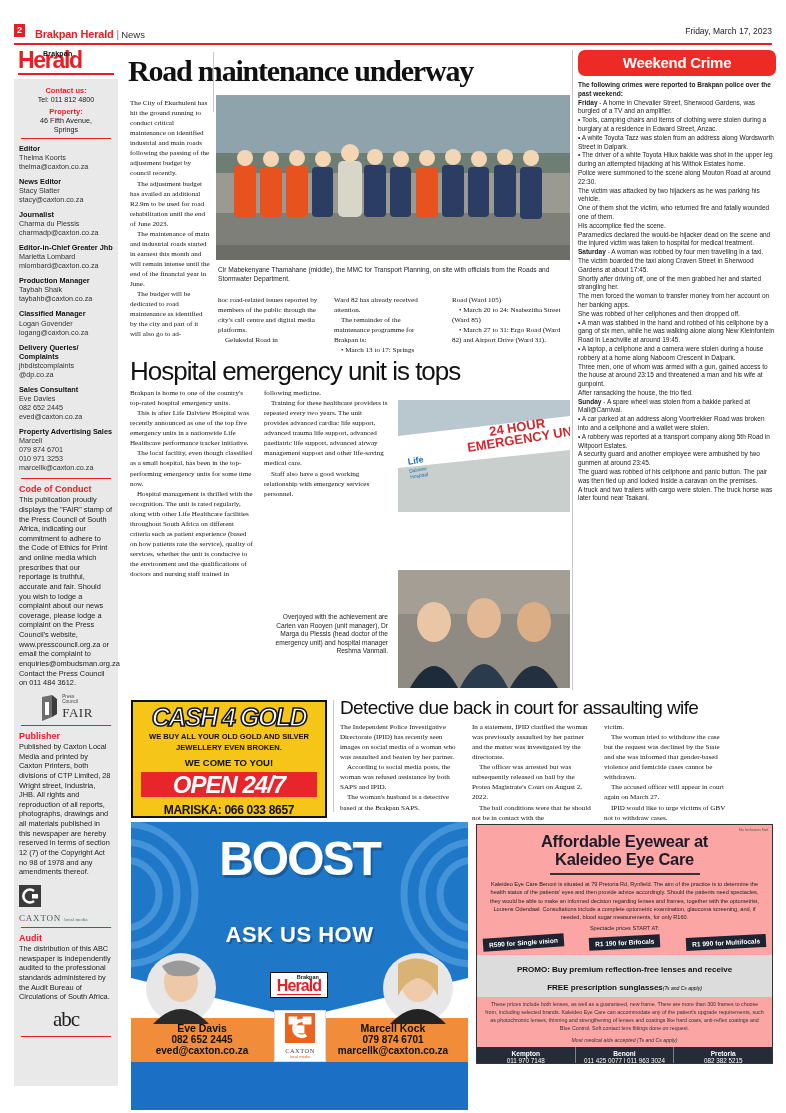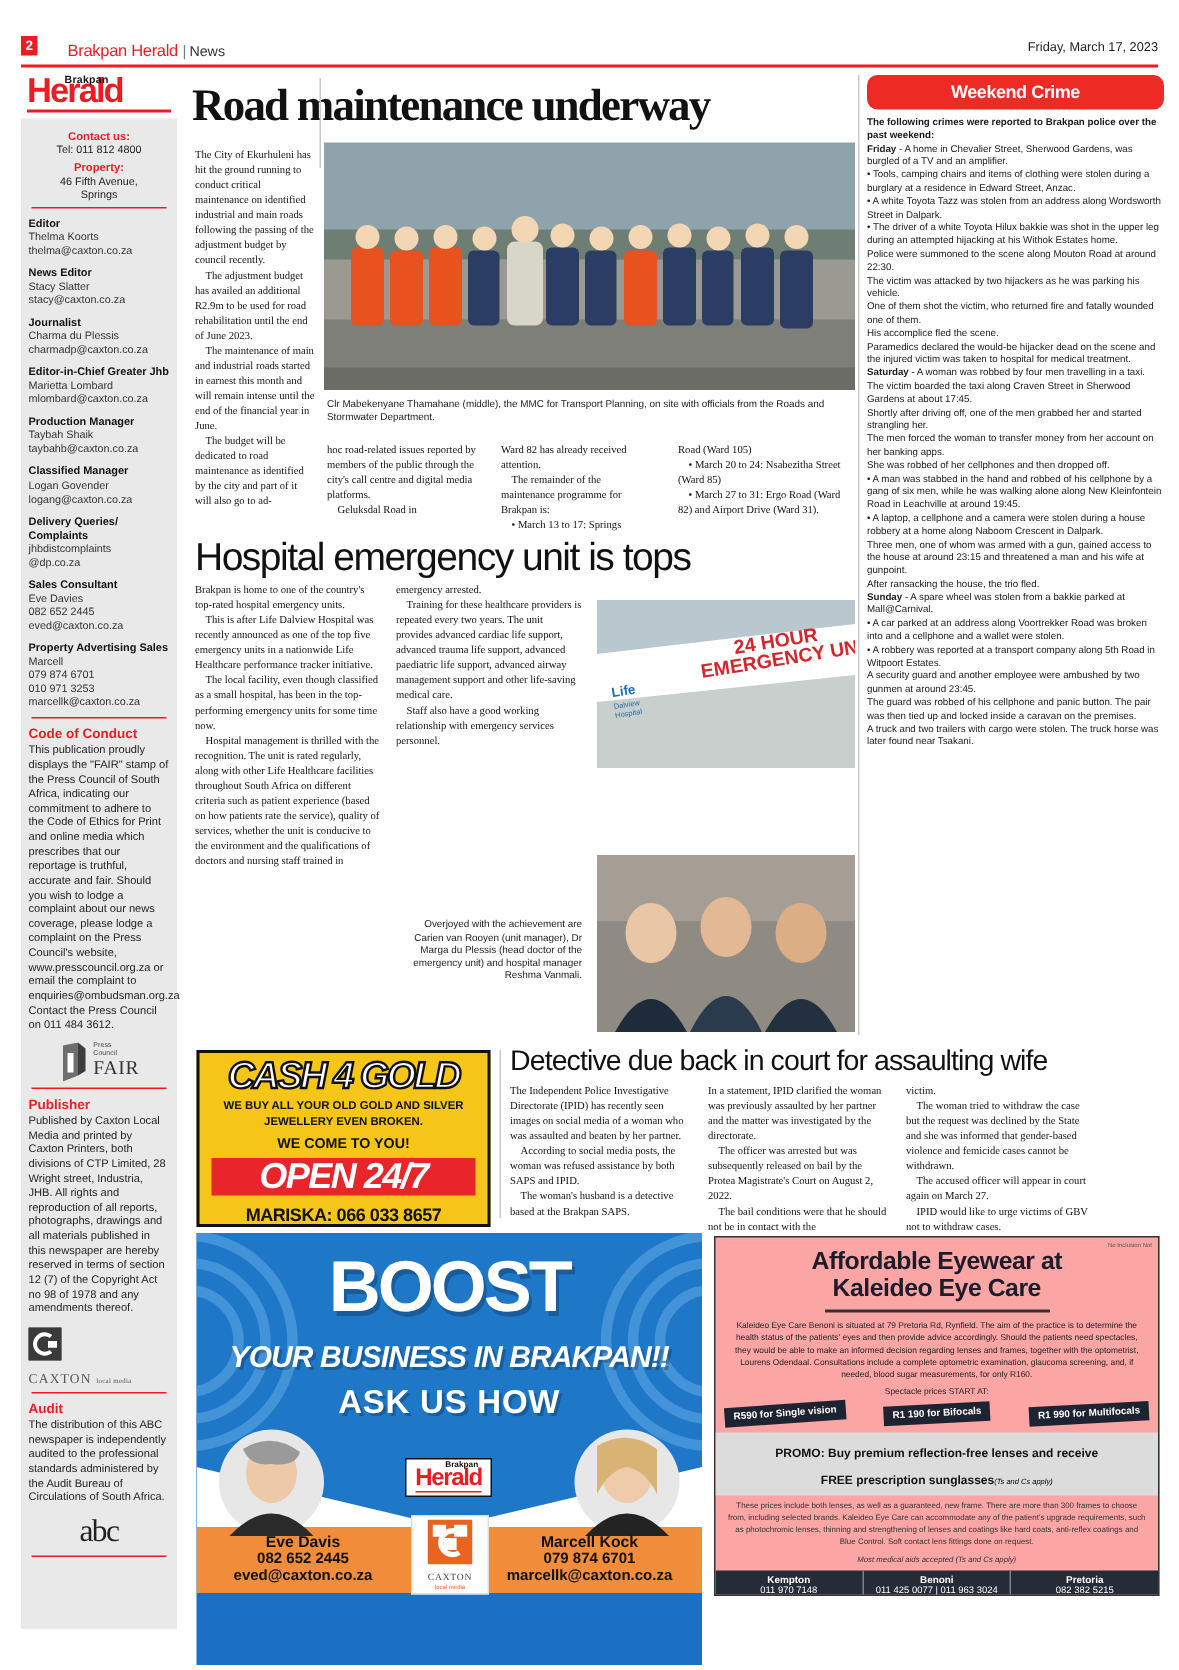--- a/index.html
+++ b/index.html
@@ -10,21 +10,21 @@
     overflow: hidden;
   }
   .page { position: relative; width: 786px; height: 1113px; background:#fff; }
 
   
   .runhead { position:absolute; left:14px; top:24px; right:14px; height:16px; }
   .rh-num {
     display:inline-block; background:#ec1c24; color:#fff; font-weight:bold;
     font-size:9px; line-height:11px; padding:1px 3px 1px 3px; vertical-align:top;
   }
-  .rh-title { color:#ec1c24; font-weight:normal; font-size:11px; margin-left:20px; letter-spacing:-0.2px;}
+  .rh-title { color:#ec1c24; font-weight:bold; font-size:11px; margin-left:10px; letter-spacing:-0.2px;}
   .rh-bar { color:#777; font-size:10px; margin-left:3px; }
   .rh-sec { color:#333; font-size:9.5px; margin-left:2px; }
   .rh-date { float:right; color:#222; font-size:8.5px; margin-top:2px; }
   .rule-red { position:absolute; left:14px; right:14px; top:43px; height:1.6px; background:#ec1c24; }
 
   
   .rail {
     position:absolute; left:14px; top:46px; width:104px; height:1040px;
     background:#e9e9e9;
   }
@@ -90,21 +90,21 @@
   .body-serif p.first { text-indent:0; }
   .cap {
     font-family:"Liberation Sans", sans-serif; font-size:6.6px; line-height:1.3;
     color:#222;
   }
 
   .photo { background:#b9c3c8; position:relative; overflow:hidden; }
 
   
   .wc-badge {
-    background:#ee2a24; color:#fff; font-weight:bold; font-size:12px;
+    background:#ee2a24; color:#fff; font-weight:bold; font-size:15px;
     border-radius:7px; text-align:center; padding:4px 0 5px 0; letter-spacing:-0.3px;
   }
   .wc-body { font-size:6.5px; line-height:1.355; color:#1a1a1a; margin-top:5px; }
   .wc-body b { font-weight:bold; }
   .wc-line { display:block; }
 
   
   .ad-gold {
     background:#f5c518; border:2px solid #111; position:relative; overflow:hidden;
     text-align:center;
@@ -343,21 +343,21 @@
     <h1 class="head2">Hospital emergency unit is tops</h1>
   </div>
 
   <div class="body-serif" style="position:absolute; left:130px; top:388px; width:124px;">
     <p class="first">Brakpan is home to one of the country's top-rated hospital emergency units.</p>
     <p>This is after Life Dalview Hospital was recently announced as one of the top five emergency units in a nationwide Life Healthcare performance tracker initiative.</p>
     <p>The local facility, even though classified as a small hospital, has been in the top-performing emergency units for some time now.</p>
     <p>Hospital management is thrilled with the recognition. The unit is rated regularly, along with other Life Healthcare facilities throughout South Africa on different criteria such as patient experience (based on how patients rate the service), quality of services, whether the unit is conducive to the environment and the qualifications of doctors and nursing staff trained in</p>
   </div>
   <div class="body-serif" style="position:absolute; left:264px; top:388px; width:124px;">
-    <p class="first">emergency arrested.</p>
+    <p class="first">following medicine.</p>
     <p>Training for these healthcare providers is repeated every two years. The unit provides advanced cardiac life support, advanced trauma life support, advanced paediatric life support, advanced airway management support and other life-saving medical care.</p>
     <p>Staff also have a good working relationship with emergency services personnel.</p>
   </div>
 
   <div class="photo" style="position:absolute; left:398px; top:400px; width:172px; height:112px;">
     <svg viewBox="0 0 172 112" width="172" height="112">
       <rect width="172" height="112" fill="#cfd8dc"></rect>
       <path d="M0 0 L172 0 L172 46 L0 64 Z" fill="#b9c7cf"></path>
       <path d="M0 36 L172 16 L172 56 L0 80 Z" fill="#ffffff"></path>
       <path d="M0 68 L172 50 L172 112 L0 112 Z" fill="#c8cfcc"></path>
@@ -434,21 +434,20 @@
           <circle cx="-6" cy="72" r="52"></circle>
           <circle cx="-6" cy="72" r="70"></circle>
         <circle cx="343" cy="72" r="34"></circle>
           <circle cx="343" cy="72" r="52"></circle>
           <circle cx="343" cy="72" r="70"></circle>
       </g>
       <path d="M0 156 L168 196 L337 156 L337 240 L0 240 Z" fill="#ffffff"></path>
       <rect x="0" y="196" width="337" height="44" fill="#f08c3a"></rect>
     </svg>
     <div style="position:absolute;left:0;top:14px;width:100%;text-align:center;" class="boost-word">BOOST</div>
-    <div style="position:absolute;left:0;top:72px;width:100%;text-align:center;" class="boost-l2">YOUR BUSINESS IN BRAKPAN!!</div>
     <div style="position:absolute;left:0;top:100px;width:100%;text-align:center;" class="boost-l3">ASK US HOW</div>
 
     <svg viewBox="0 0 72 72" width="72" height="72" style="position:absolute;left:14px;top:130px;">
       <circle cx="36" cy="36" r="35" fill="#e7e7e7"></circle>
       <ellipse cx="36" cy="30" rx="17" ry="20" fill="#edc9a8"></ellipse>
       <path d="M17 14 Q36 2 55 16 Q52 26 36 24 Q22 26 17 14Z" fill="#9a9a9a"></path>
       <path d="M8 72 Q36 42 64 72 Z" fill="#2a2a2a"></path>
     </svg>
     <svg viewBox="0 0 72 72" width="72" height="72" style="position:absolute;right:14px;top:130px;">
       <circle cx="36" cy="36" r="35" fill="#e7e7e7"></circle>

